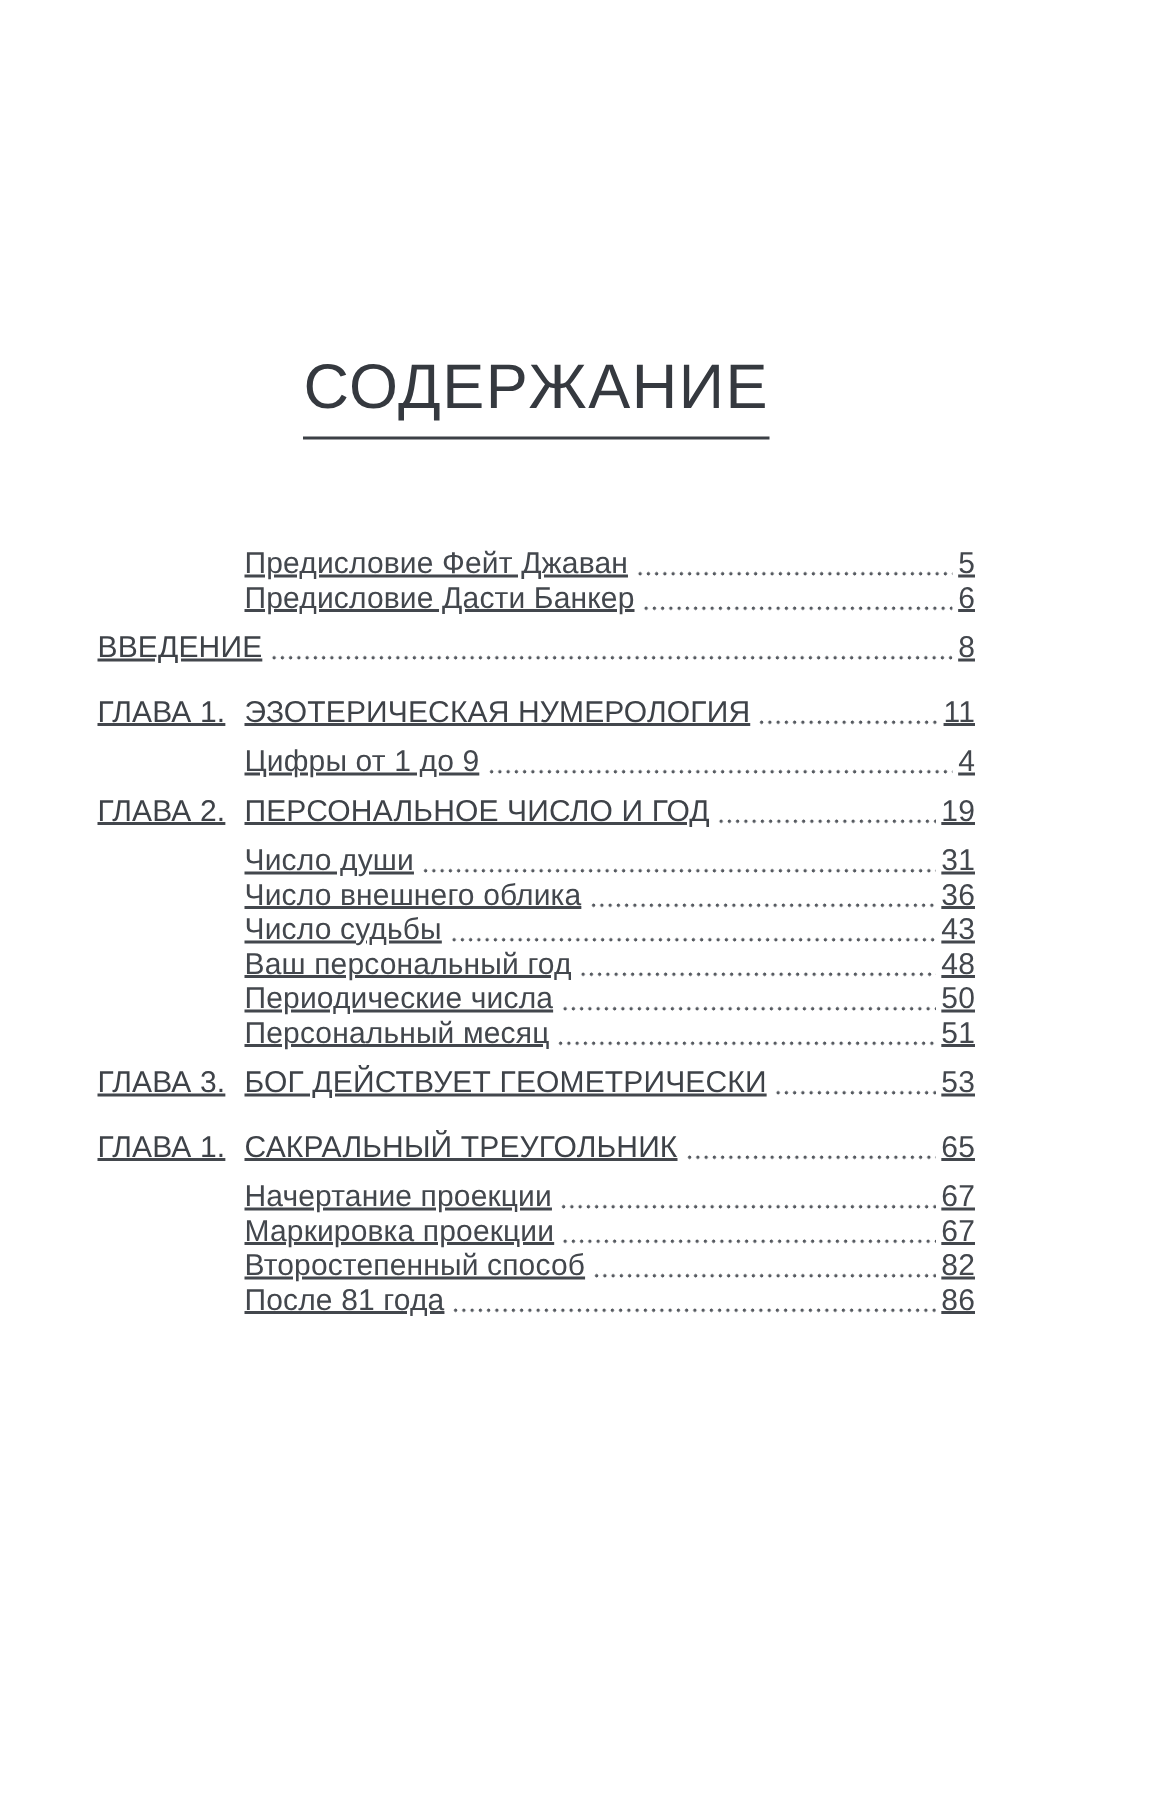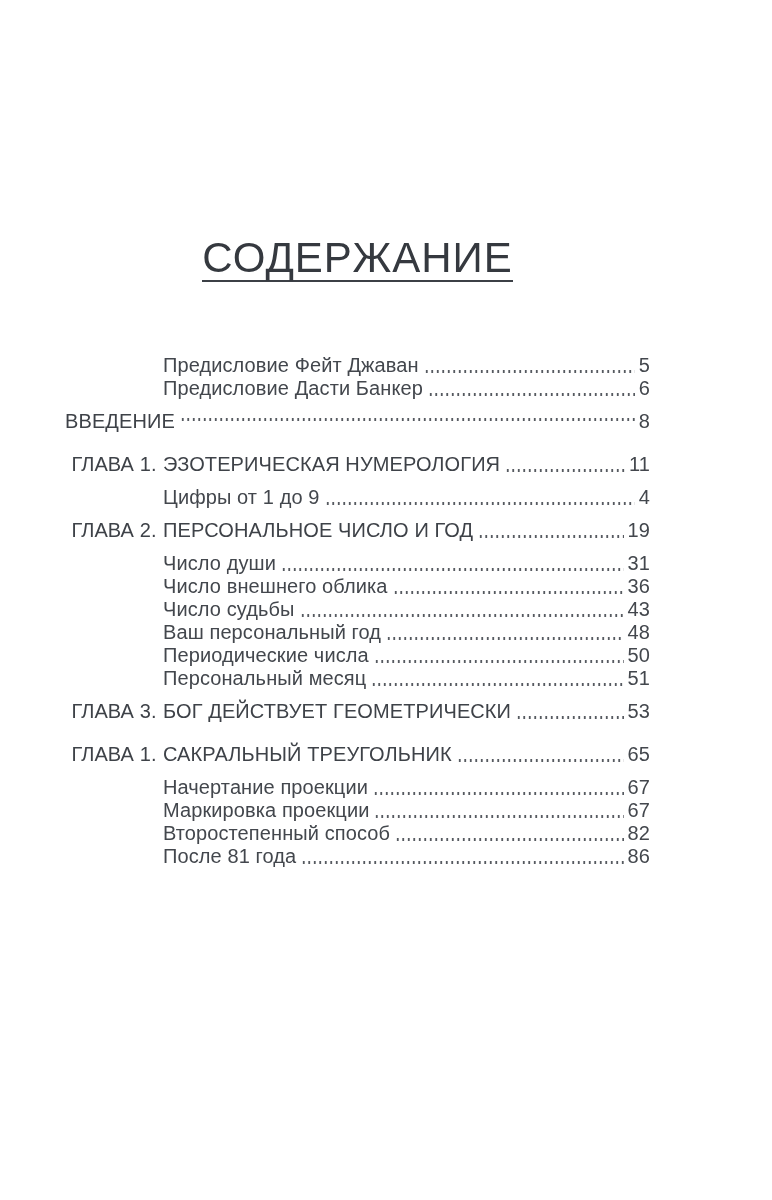--- a/index.html
+++ b/index.html
@@ -22,58 +22,59 @@
     width: 585px;
     text-align: center;
   }
   .page-title {
     display: inline-block;
     font-size: 42px;
     line-height: 44px;
     letter-spacing: 1px;
     font-weight: 400;
     color: #35393f;
+    padding-bottom: 11px;
     border-bottom: 2px solid #3c4046;
     white-space: nowrap;
   }
   
   .toc {
     display: flex;
     flex-direction: column;
     margin: 72px 122px 0 65px;    
     width: 585px;
   }
   .toc-row {
     display: flex;
     align-items: flex-end;
     font-size: 20px;
     line-height: 23px;
     letter-spacing: 0.1px;
     white-space: nowrap;
+    text-decoration: underline;
   }
   .toc-label {
     flex: 0 0 98px;               
-    text-align: center;
   }
   .toc-title {
     flex: 0 0 auto;
   }
   .dots {
     flex: 1 1 auto;
     height: 3px;
     margin: 0 4px 4px 5px;
     background-image: radial-gradient(circle, #565a60 1.1px, rgba(0,0,0,0) 1.3px);
     background-size: 5.5px 3px;
     background-repeat: repeat-x;
     background-position: left 50%;
   }
   .pagenum {
     flex: 0 0 auto;
   }
-  .row-top { margin: 10px 0; align-items: center; }
+  .row-top { margin: 10px 0; }
   .row-top .toc-title, .row-chapter .toc-title, .row-chapter .toc-label {
     color: #3e4248;
   }
   .row-chapter { margin: 10px 0; }
 </style>
 </head>
 <body>
 
 <div class="page">
 

